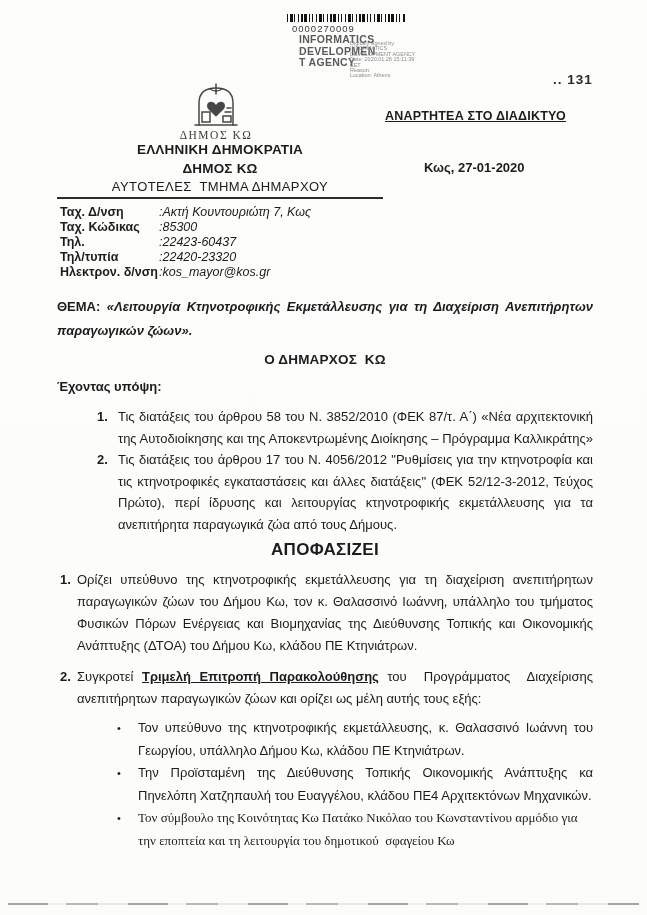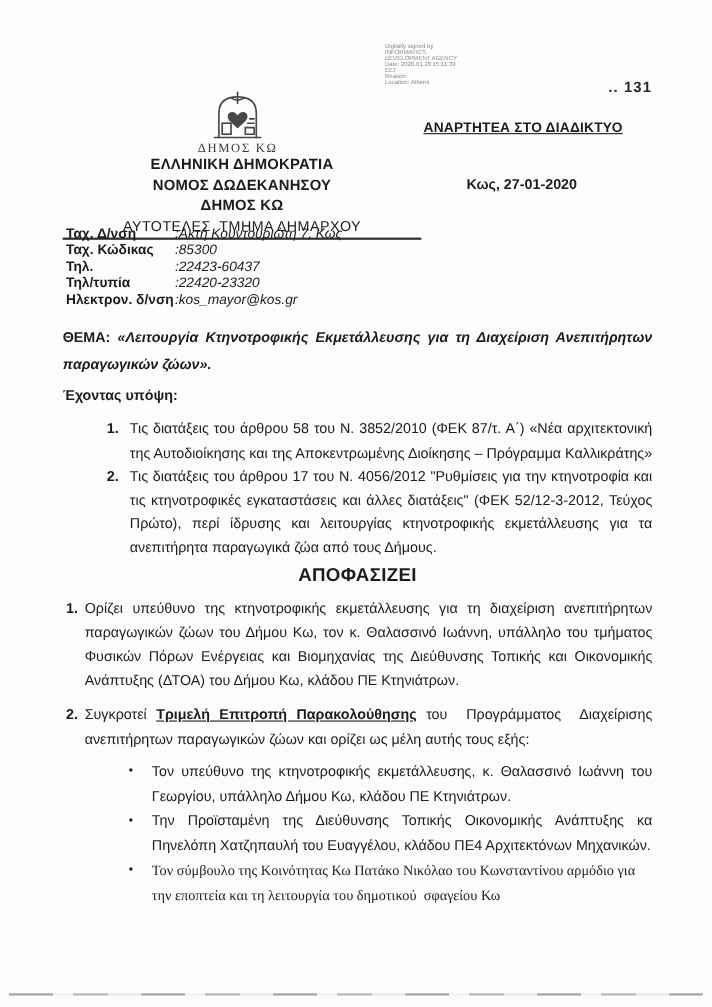--- a/index.html
+++ b/index.html
@@ -76,20 +76,29 @@
       #6a6a6a 0px,#6a6a6a 40px,rgba(120,120,120,.15) 40px,rgba(120,120,120,.15) 58px,
       #8a8a8a 58px,#8a8a8a 90px,rgba(120,120,120,.25) 90px,rgba(120,120,120,.25) 120px);
     opacity:.6;
   }
 </style>
 </head>
 <body>
 
 <div class="page">
 
+  <div class="barcode-block">
+    <div class="barcode"></div>
+    <div class="barcode-number">0000270009</div>
+    <div class="agency-stamp">
+      <div>INFORMATICS</div>
+      <div>DEVELOPMEN</div>
+      <div>T AGENCY</div>
+    </div>
+  </div>
 
   <div class="sig-stamp">
     <div>Digitally signed by</div>
     <div>INFORMATICS</div>
     <div>DEVELOPMENT AGENCY</div>
     <div>Date: 2020.01.28 15:11:39</div>
     <div>EET</div>
     <div>Reason:</div>
     <div>Location: Athens</div>
   </div>
@@ -109,21 +118,20 @@
       <path d="M26 23 c-3 -5 -9 -3.5 -9 0.8 c0 4 5 6.5 9 11 c4 -4.5 9 -7 9 -11 c0 -4.3 -6 -5.8 -9 -0.8 z" fill="#474747"></path>
     </svg>
     <div class="logo-caption">ΔΗΜΟΣ ΚΩ</div>
   </div>
 
   <div class="publish-notice">ΑΝΑΡΤΗΤΕΑ ΣΤΟ ΔΙΑΔΙΚΤΥΟ</div>
   <div class="date-line">Κως, 27-01-2020</div>
 
   <div class="gov-header">
     <div class="gov-line">ΕΛΛΗΝΙΚΗ ΔΗΜΟΚΡΑΤΙΑ</div>
-    <div class="gov-line">ΝΟΜΟΣ ΔΩΔΕΚΑΝΗΣΟΥ</div>
     <div class="gov-line">ΔΗΜΟΣ ΚΩ</div>
     <div class="gov-dept">ΑΥΤΟΤΕΛΕΣ&nbsp; ΤΜΗΜΑ ΔΗΜΑΡΧΟΥ</div>
   </div>
 
   <div class="contact">
     <div class="contact-row">
       <span class="contact-label">Ταχ. Δ/νση</span>
       <span class="contact-value">:Ακτή Κουντουριώτη 7, Κως</span>
     </div>
     <div class="contact-row">
@@ -144,20 +152,21 @@
     </div>
   </div>
 
   <div class="body">
 
     <div class="subject">
       <span class="subject-label">ΘΕΜΑ: </span><span class="subject-text">«Λειτουργία Κτηνοτροφικής Εκμετάλλευσης για τη Διαχείριση Ανεπιτήρητων παραγωγικών ζώων».</span>
     </div>
 
     <div class="decision-heading">
+      <div class="decision-subtitle">Ο ΔΗΜΑΡΧΟΣ&nbsp; ΚΩ</div>
     </div>
 
     <div class="having-intro">Έχοντας υπόψη:</div>
 
     <div class="preamble-list">
       <div class="preamble-item">
         <span class="preamble-num">1.</span>
         <span class="preamble-text">Τις διατάξεις του άρθρου 58 του Ν. 3852/2010 (ΦΕΚ 87/τ. Α΄) «Νέα αρχιτεκτονική της Αυτοδιοίκησης και της Αποκεντρωμένης Διοίκησης – Πρόγραμμα Καλλικράτης»</span>
       </div>
       <div class="preamble-item">

